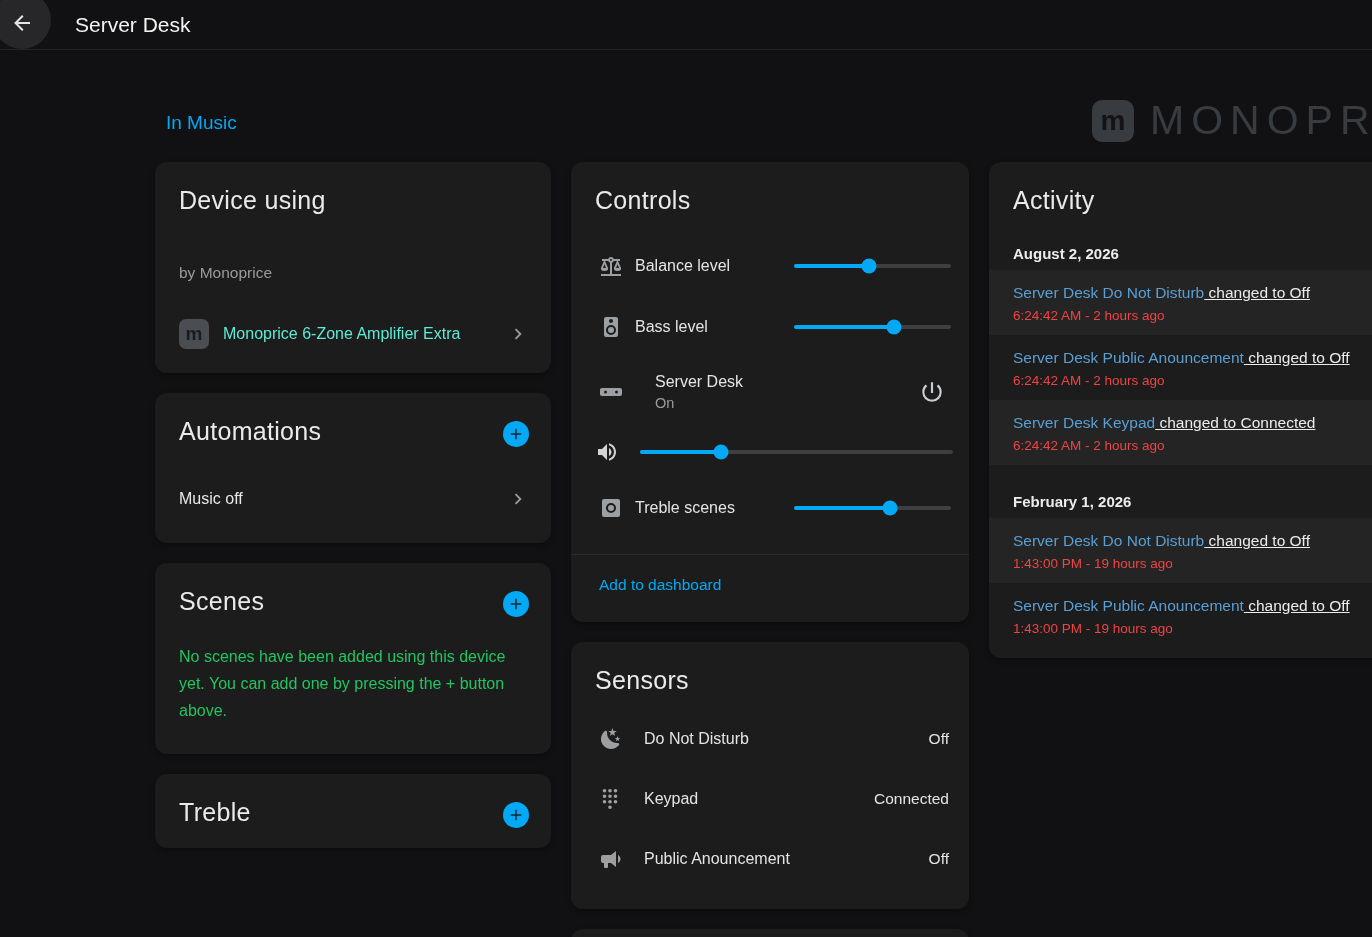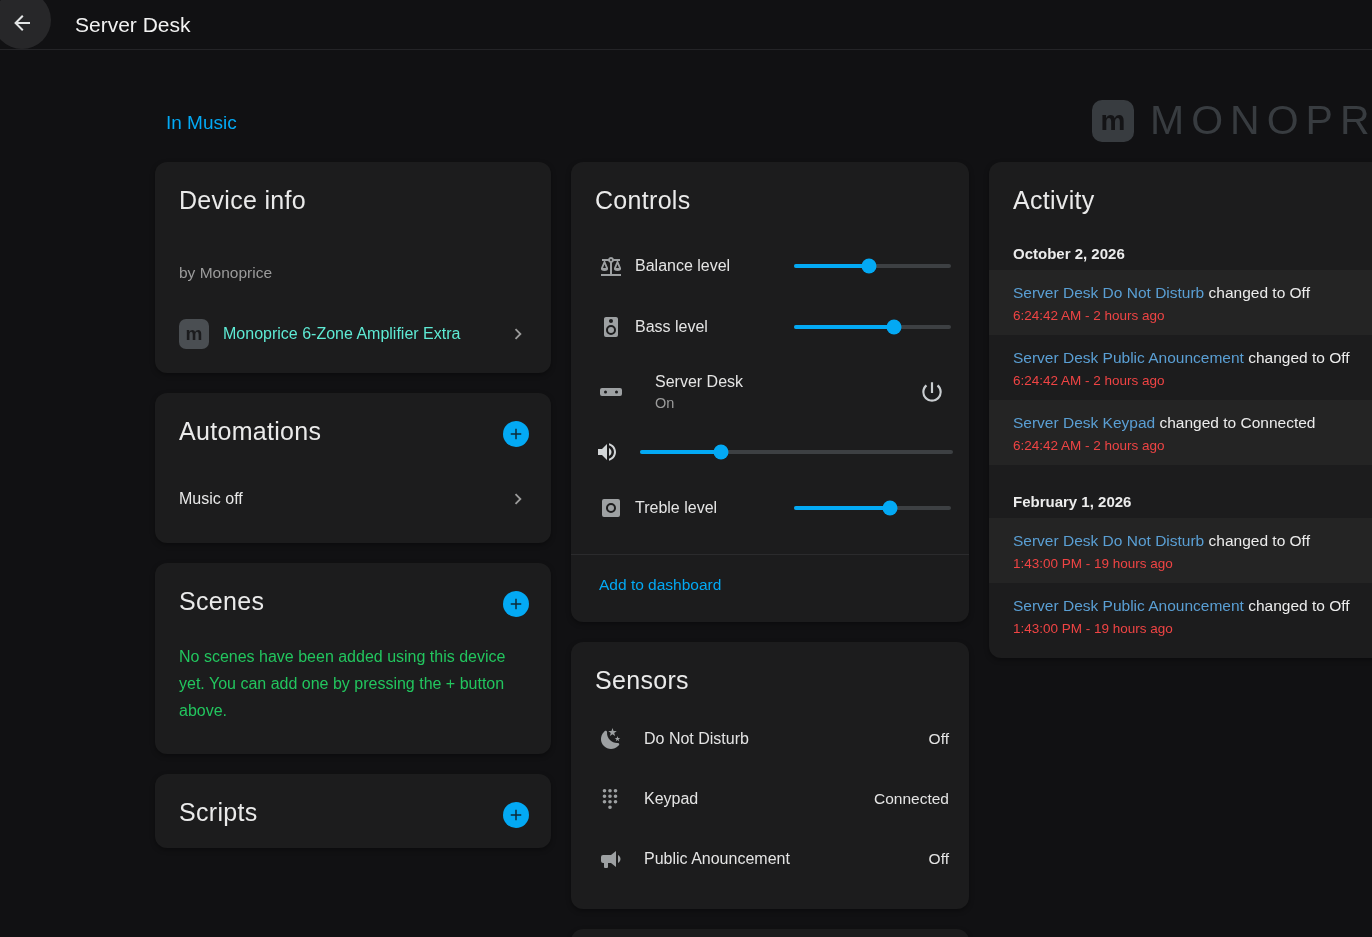--- a/index.html
+++ b/index.html
@@ -119,21 +119,21 @@
   .stub-card { height: 24px; margin-bottom: 0; padding: 0; }
 
   
   .activity-card { padding-bottom: 10px; }
   .lb-date { font-size: 15px; font-weight: 700; color: #ececec; margin: 28px 8px 8px; }
   .lb-group:first-of-type .lb-date { margin-top: 30px; }
   .lb-item { padding: 11px 24px 12px; margin: 0 -16px; cursor: pointer; }
   .lb-item.alt { background: rgba(255,255,255,.035); }
   .lb-line { font-size: 15.5px; line-height: 1.55; }
   .lb-entity { color: #5a9fd4; cursor: pointer; }
-  .lb-desc { color: #ececec; }
+  .lb-desc { color: #ececec; text-decoration: underline; }
   .lb-time { color: #ef4444; font-size: 13.5px; margin-top: 3px; }
 
   svg { display: block; fill: currentColor; }
 </style>
 </head>
 <body>
 
 <header class="appbar">
   <button class="back-btn">
     <span>
@@ -152,21 +152,21 @@
 
 <div class="page">
   <a class="area-link">In Music</a>
 
   <div class="columns">
 
     <div class="col col-1">
 
       <section class="card">
         <div class="card-head">
-          <h2 class="card-title">Device info</h2>
+          <h2 class="card-title">Device using</h2>
         </div>
         <div class="di-sub">
           <div>by Monoprice</div>
         </div>
         <div class="di-integration">
           <span class="di-logo">m</span>
           <span class="di-int-label">Monoprice 6-Zone Amplifier Extra</span>
           <span class="chev">
             <svg width="22" height="22" viewBox="0 0 24 24">
                 <path d="M8.59,16.58L13.17,12L8.59,7.41L10,6L16,12L10,18L8.59,16.58Z"></path>
@@ -205,21 +205,21 @@
                   <path d="M19,13H13V19H11V13H5V11H11V5H13V11H19V13Z"></path>
                 </svg>
             </span>
           </button>
         </div>
         <p class="empty-text">No scenes have been added using this device yet. You can add one by pressing the + button above.</p>
       </section>
 
       <section class="card">
         <div class="card-head">
-          <h2 class="card-title">Scripts</h2>
+          <h2 class="card-title">Treble</h2>
           <button class="plus-btn">
             <span>
               <svg width="18" height="18" viewBox="0 0 24 24">
                   <path d="M19,13H13V19H11V13H5V11H11V5H13V11H19V13Z"></path>
                 </svg>
             </span>
           </button>
         </div>
       </section>
     </div>
@@ -289,21 +289,21 @@
                 <div class="thumb"></div>
             </div>
           </div>
 
           <div class="ctl-row">
             <span class="ctl-icon">
               <svg width="24" height="24" viewBox="0 0 24 24">
                   <path fill-rule="evenodd" d="M5 3h14a2 2 0 0 1 2 2v14a2 2 0 0 1-2 2H5a2 2 0 0 1-2-2V5a2 2 0 0 1 2-2m7 4a5 5 0 1 0 0 10 5 5 0 0 0 0-10m0 2a3 3 0 1 1 0 6 3 3 0 0 1 0-6z"></path>
                 </svg>
             </span>
-            <span class="ctl-label">Treble level</span>
+            <span class="ctl-label">Treble scenes</span>
             <div class="slider" style="--pct: 61%;">
               <div class="track"></div>
                 <div class="fill"></div>
                 <div class="thumb"></div>
             </div>
           </div>
 
         </div>
         <div class="add-dash">Add to dashboard</div>
       </section>
@@ -346,21 +346,21 @@
       </section>
 
       <section class="card stub-card"></section>
     </div>
 
     <div class="col col-3">
       <section class="card activity-card">
         <h2 class="card-title">Activity</h2>
 
         <div class="lb-group">
-          <div class="lb-date">October 2, 2026</div>
+          <div class="lb-date">August 2, 2026</div>
 
           <div class="lb-item alt">
             <div class="lb-line">
               <span class="lb-entity">Server Desk Do Not Disturb</span><span class="lb-desc"> changed to Off</span>
             </div>
             <div class="lb-time">6:24:42 AM - 2 hours ago</div>
           </div>
 
           <div class="lb-item">
             <div class="lb-line">

